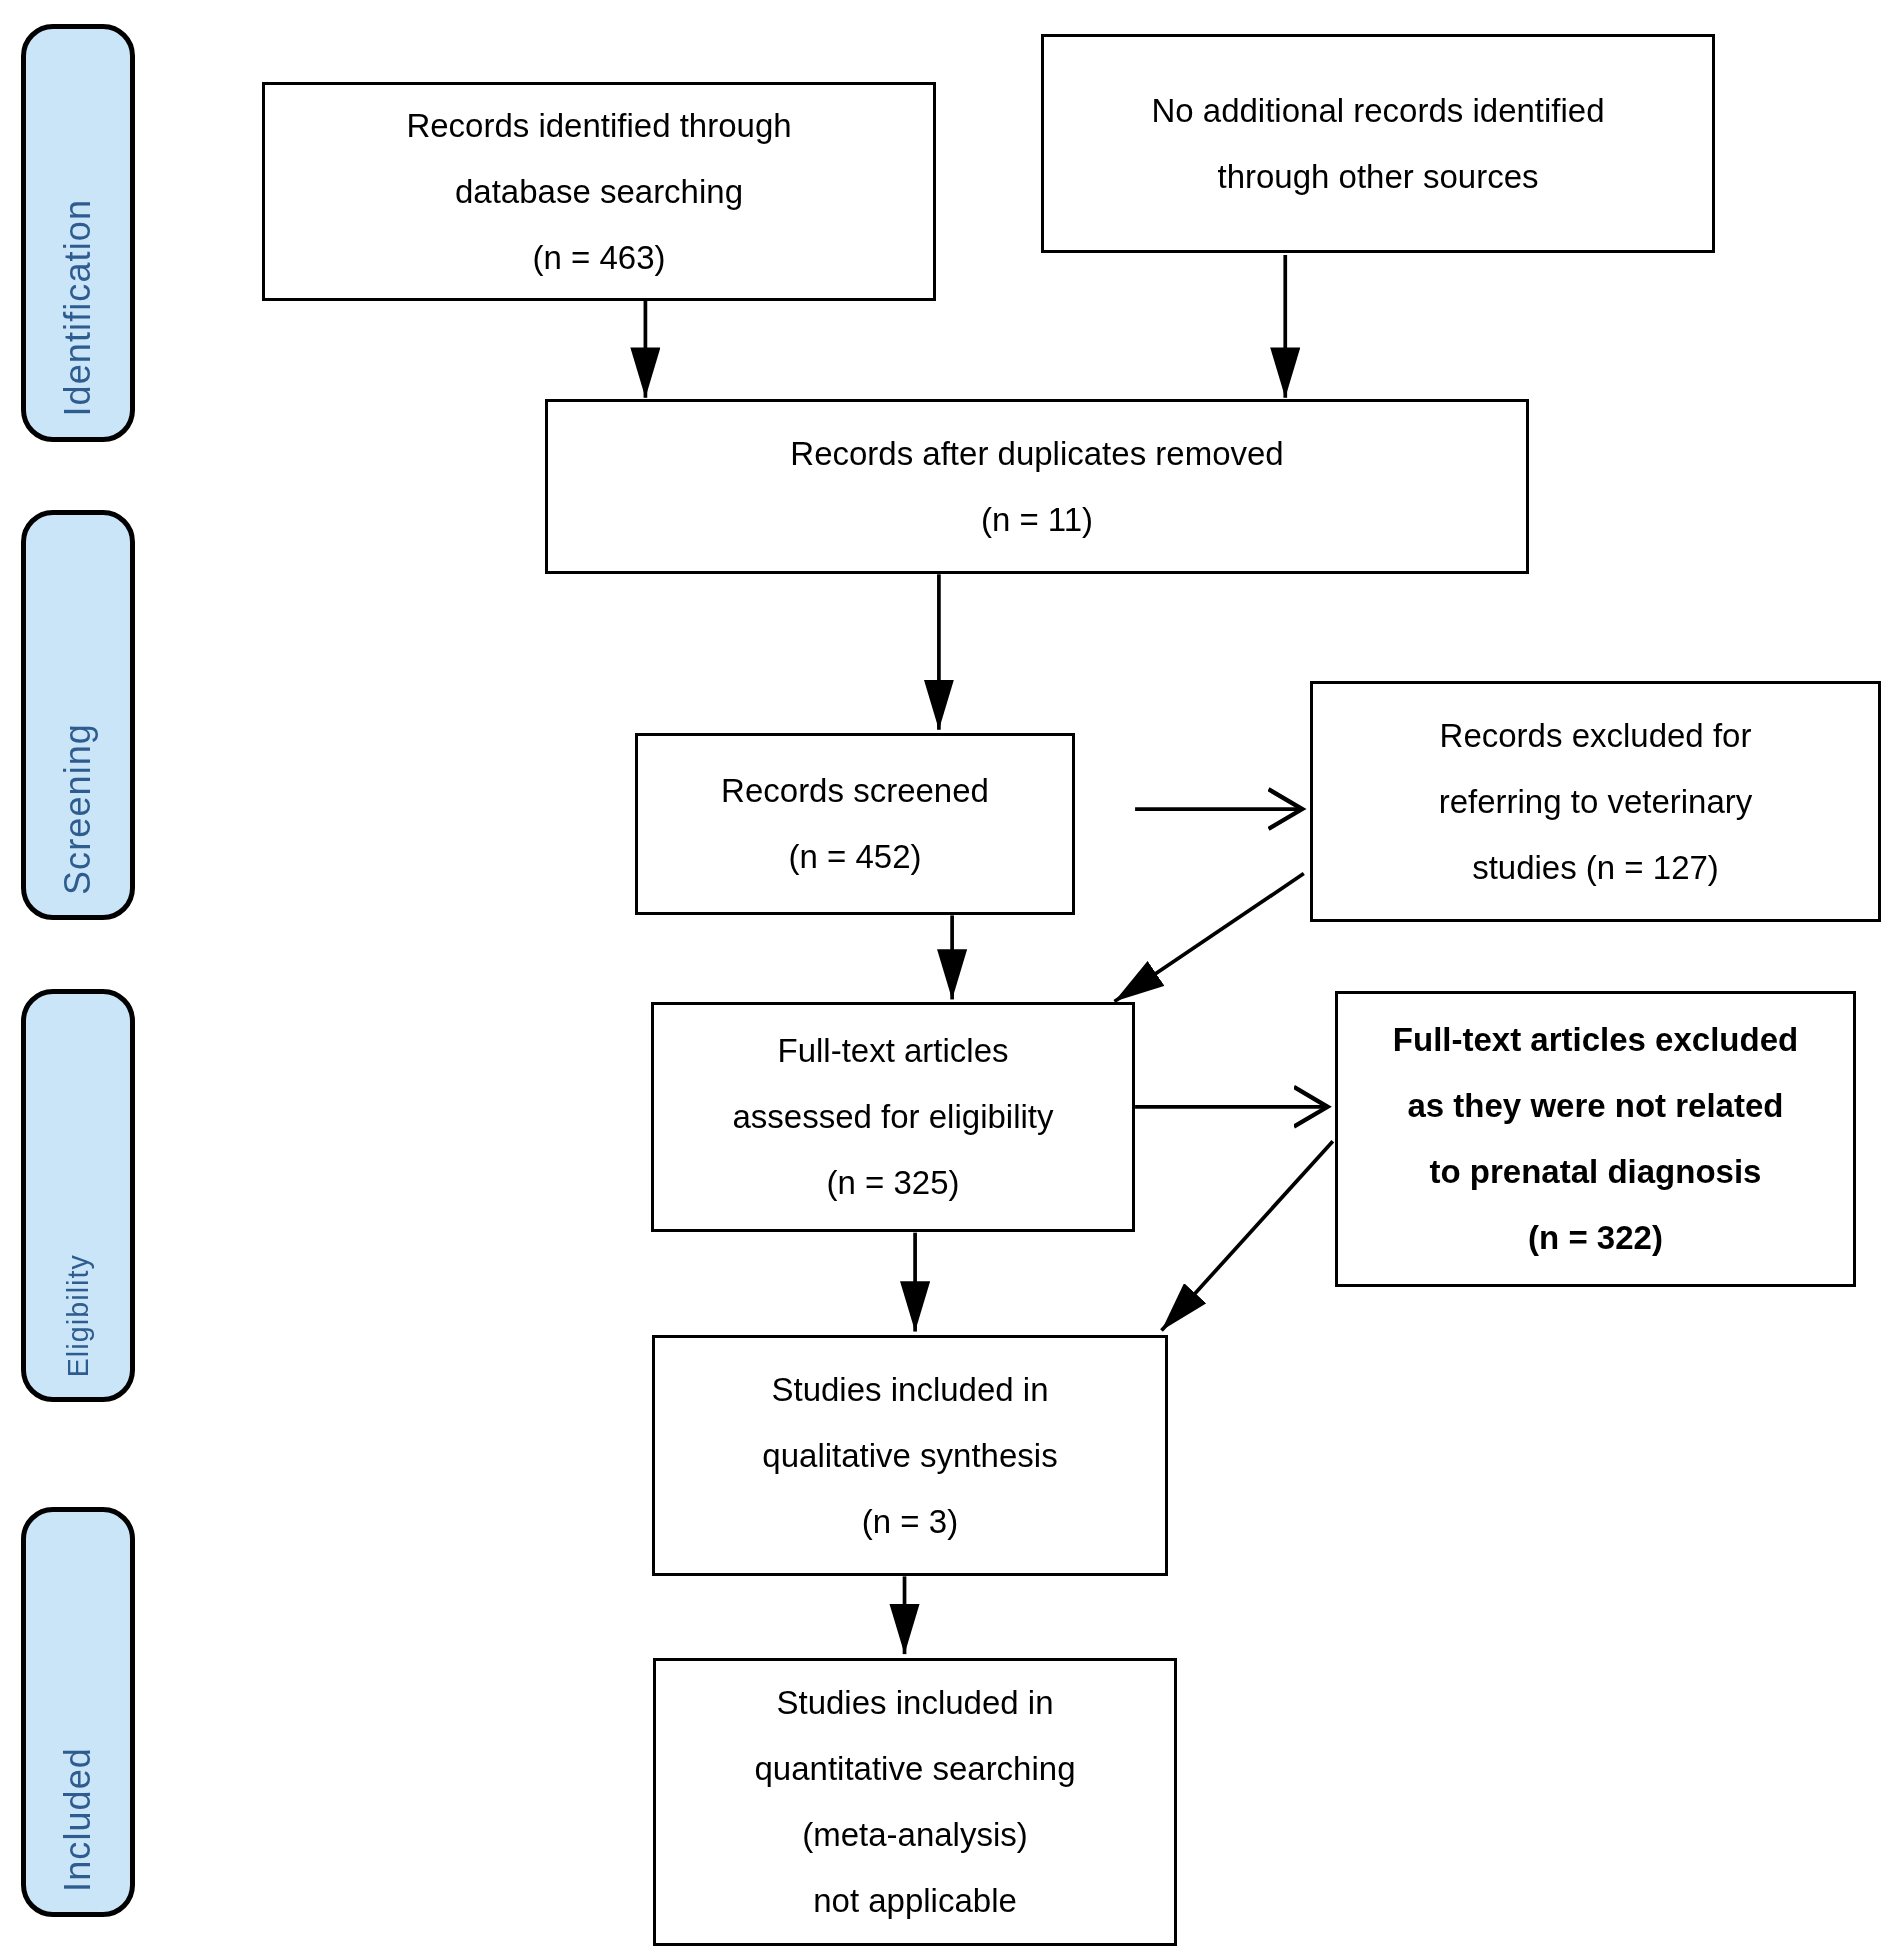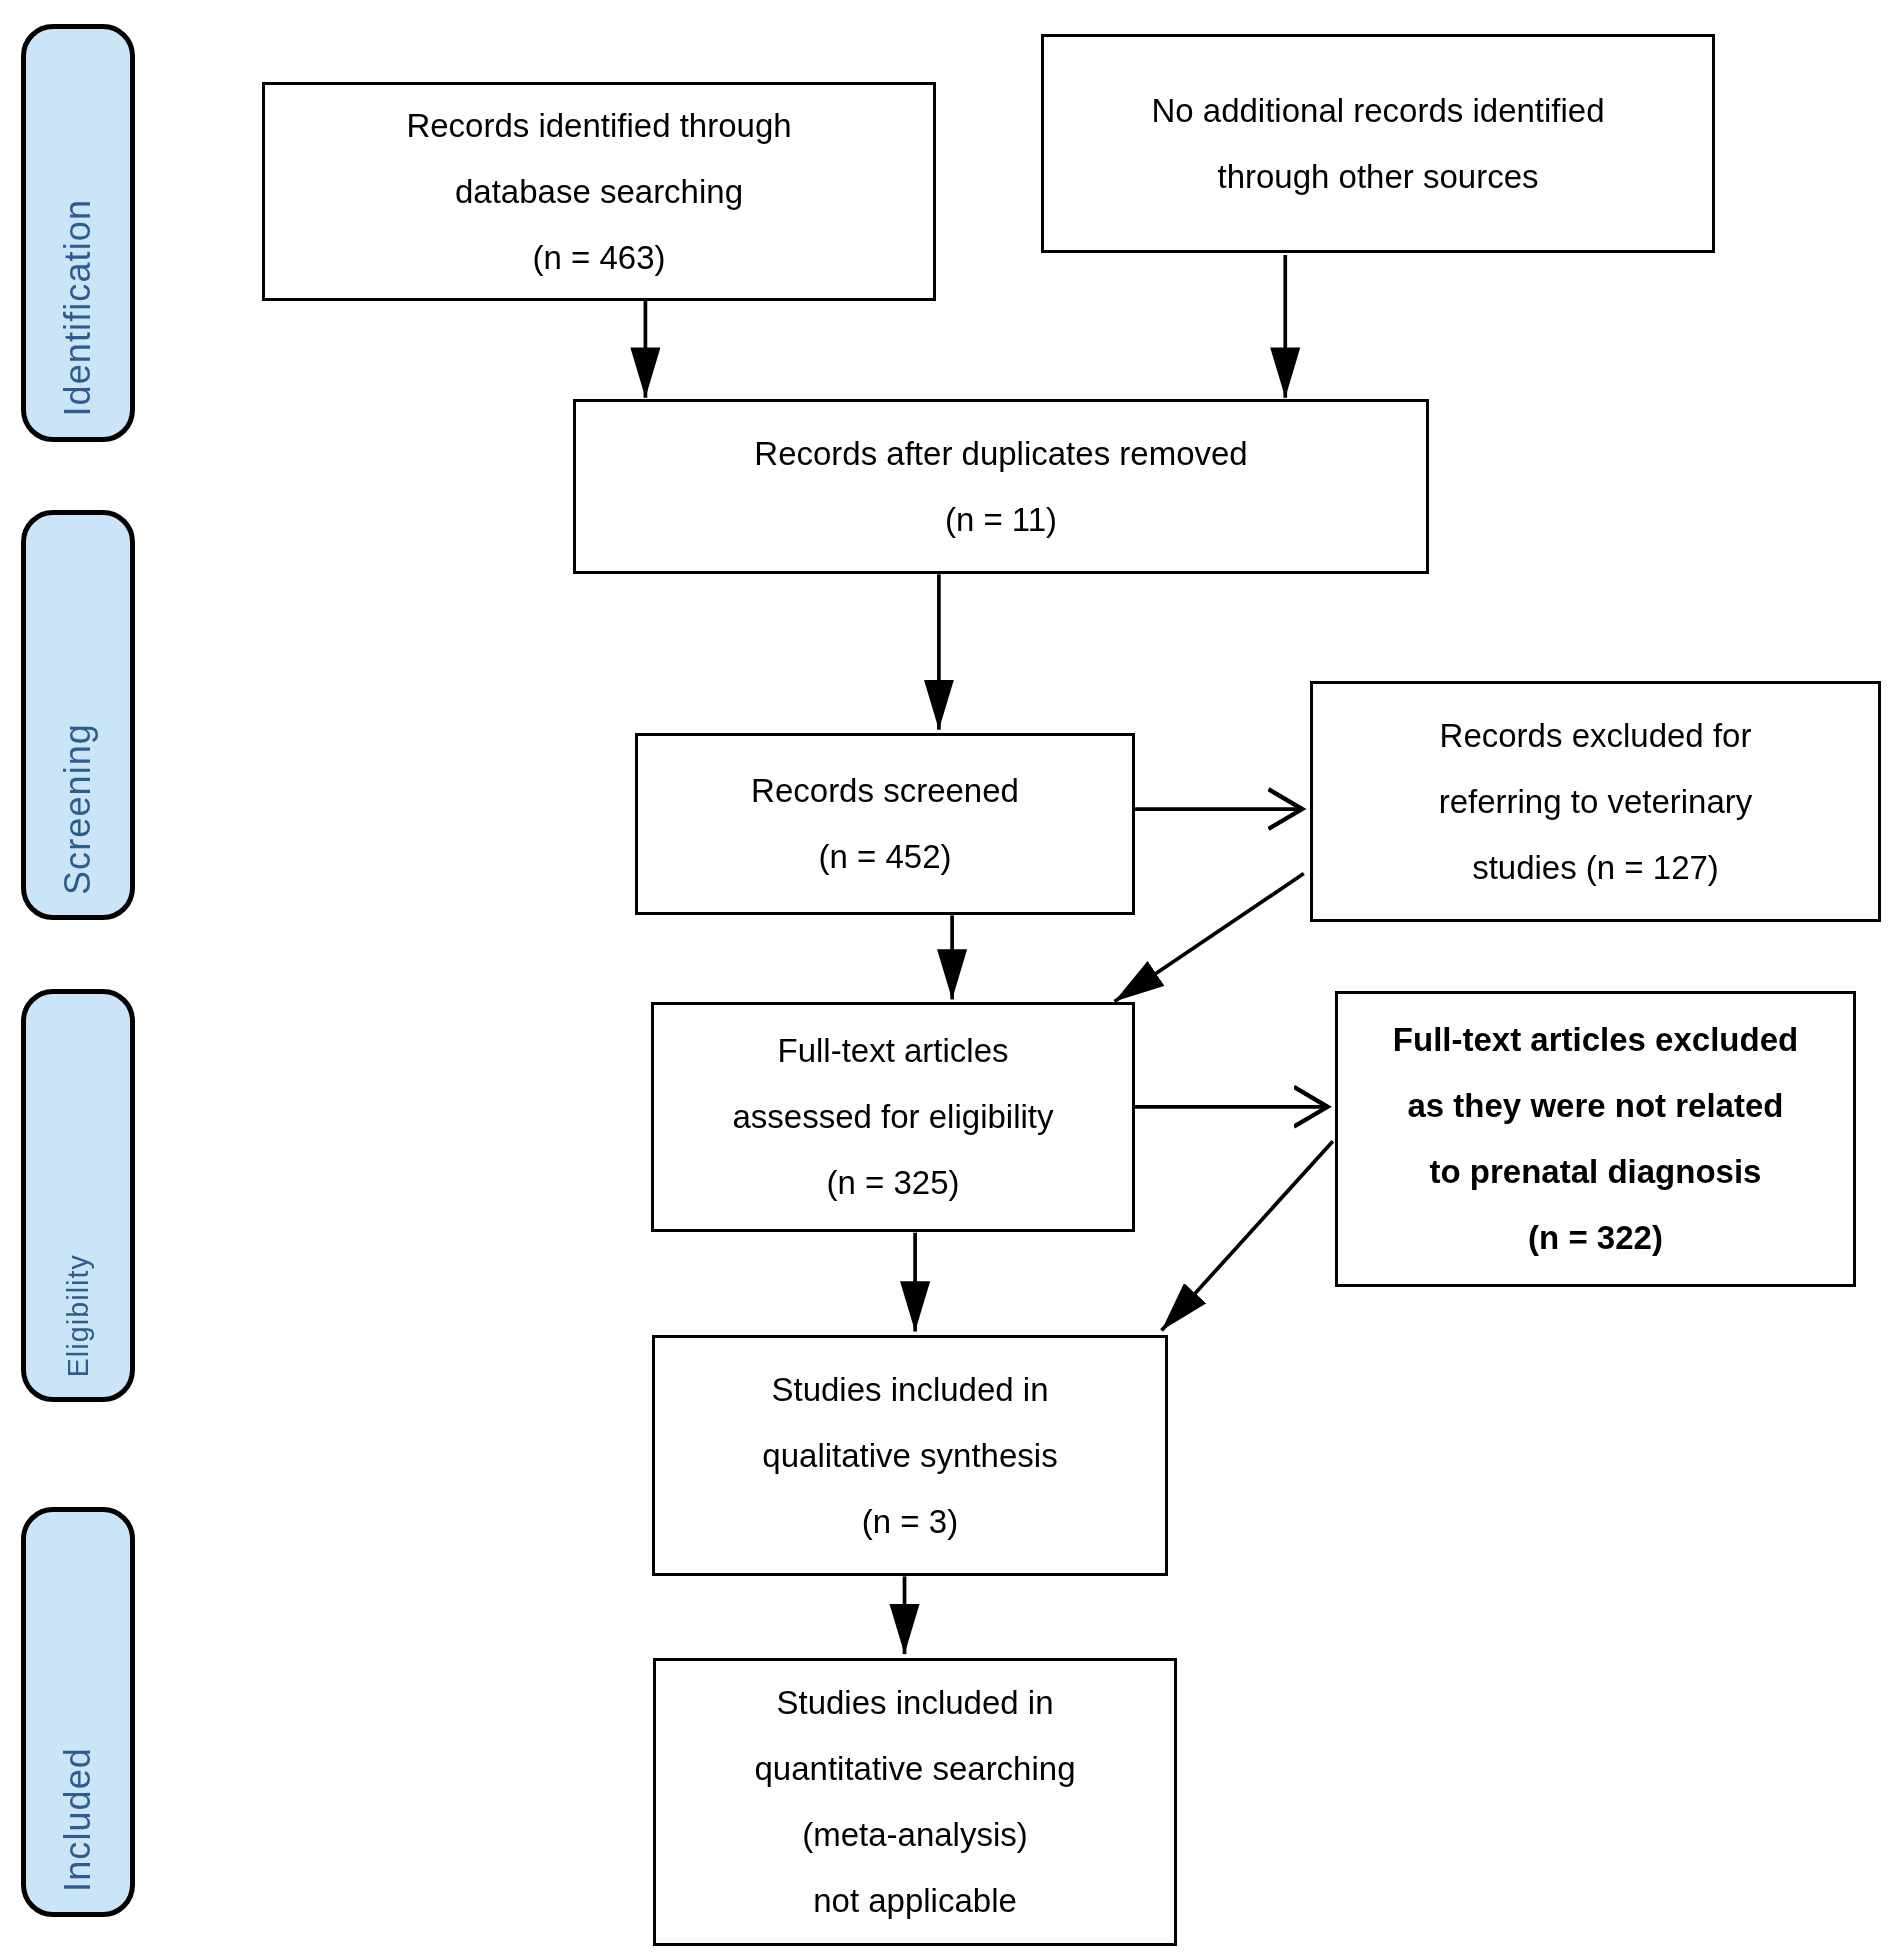--- a/index.html
+++ b/index.html
@@ -94,26 +94,26 @@
     <div class="l">Records identified through</div>
     <div class="l">database searching</div>
     <div class="l">(n = 463)</div>
   </div>
 
   <div class="fbox" style="left:1041px; top:34px; width:674px; height:219px;text-align:right;">
     <div class="l">No additional records identified</div>
     <div class="l">through other sources</div>
   </div>
 
-  <div class="fbox" style="left:545px; top:399px; width:856px; height:175px;margin-left:28px;">
+  <div class="fbox" style="left:545px; top:399px; width:984px; height:175px;">
     <div class="l">Records after duplicates removed</div>
     <div class="l">(n = 11)</div>
   </div>
 
-  <div class="fbox" style="left:635px; top:733px; width:500px; height:182px;">
+  <div class="fbox" style="left:635px; top:733px; width:440px; height:182px;">
     <div class="l">Records screened</div>
     <div class="l">(n = 452)</div>
   </div>
 
   <div class="fbox" style="left:1310px; top:681px; width:571px; height:241px;">
     <div class="l">Records excluded for</div>
     <div class="l">referring to veterinary</div>
     <div class="l">studies (n = 127)</div>
   </div>
 

